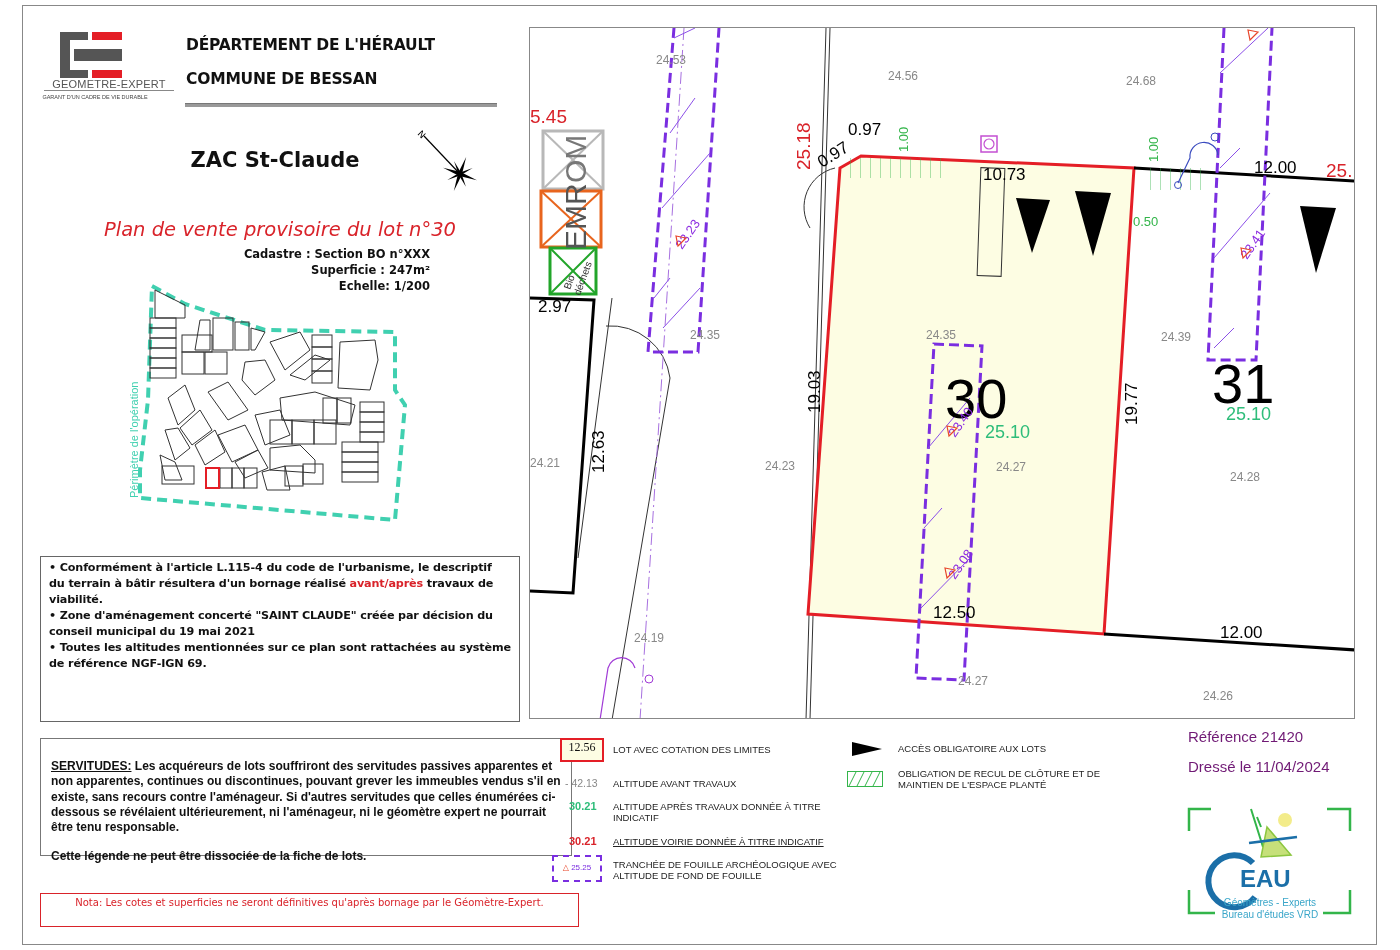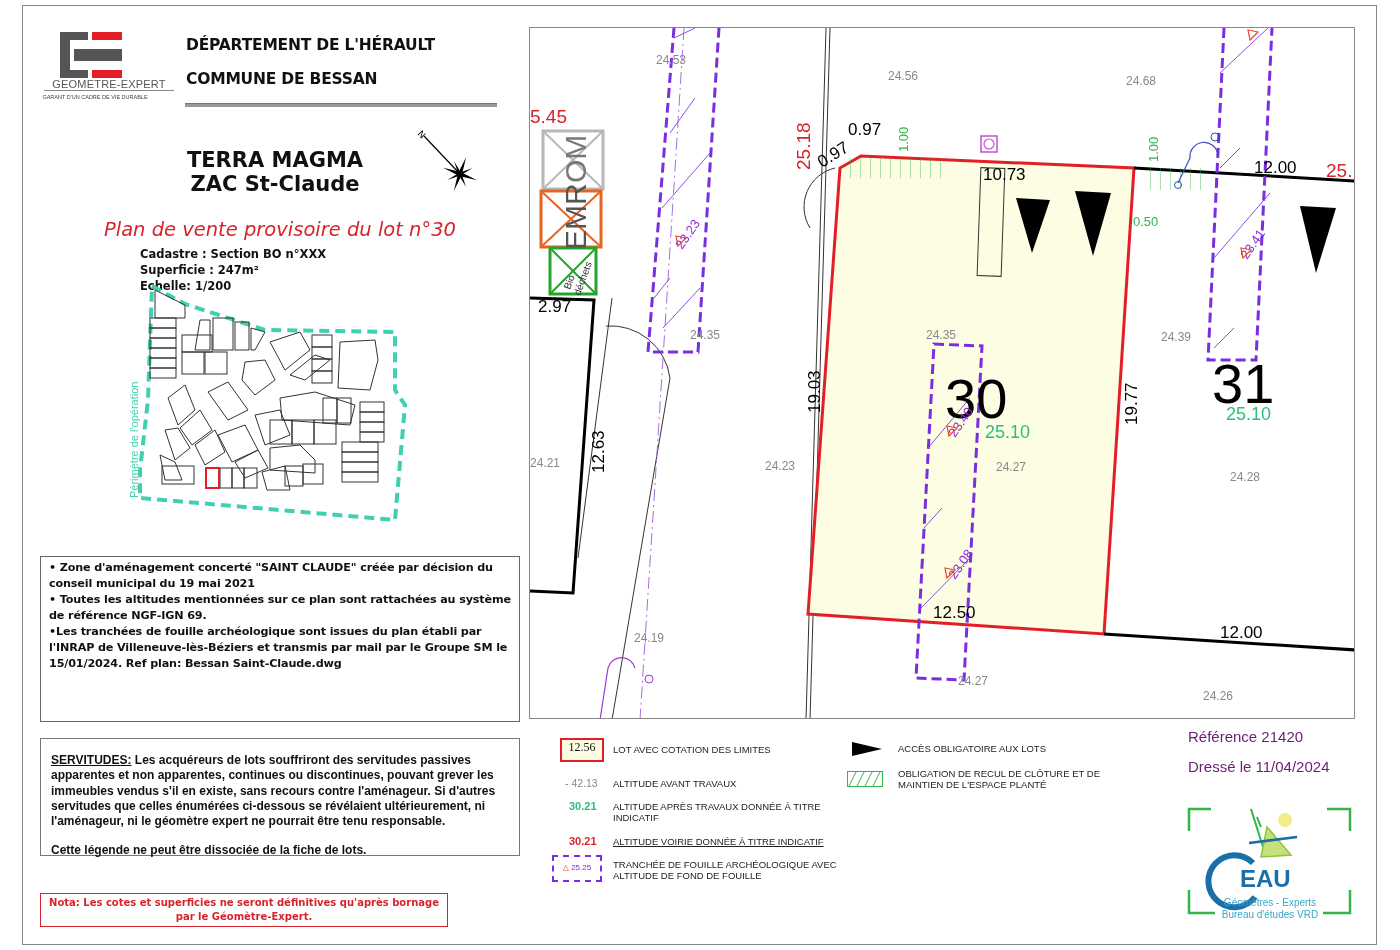--- a/index.html
+++ b/index.html
@@ -8,26 +8,26 @@
   .abs{position:absolute;}
   
   .logo{left:30px;top:30px;width:130px;height:75px;}
   .logo-mark{position:absolute;left:30px;top:2px;width:66px;height:46px;}
   .logo-name{position:absolute;left:14px;top:48px;width:130px;font-family:"Liberation Sans",sans-serif;font-size:11px;color:#555;text-align:center;border-bottom:1px solid #888;letter-spacing:0.2px;}
   .logo-tag{position:absolute;left:0;top:64px;width:130px;font-family:"Liberation Sans",sans-serif;font-size:5.5px;color:#444;text-align:center;}
   .hdr-line{font-family:"DejaVu Sans",sans-serif;font-weight:bold;font-size:15.5px;letter-spacing:-0.2px;}
   .hdr-rule{left:185px;top:103px;width:312px;height:3px;background:#999;border-top:1px solid #777;}
   .project{left:150px;top:148px;width:250px;text-align:center;font-weight:bold;font-size:21px;line-height:24px;}
   .plan-title{left:50px;top:218px;width:460px;text-align:center;color:#d9232a;font-style:italic;font-size:19.5px;font-family:"DejaVu Sans",sans-serif;}
-  .meta{left:140px;top:246px;width:290px;text-align:left;font-weight:bold;font-size:11.5px;line-height:16px;}
+  .meta{left:140px;top:246px;width:290px;text-align:right;font-weight:bold;font-size:11.5px;line-height:16px;}
   .notes{left:40px;top:556px;width:480px;height:166px;border:1px solid #666;box-sizing:border-box;padding:3px 8px;font-weight:bold;font-size:11.2px;line-height:16px;letter-spacing:-0.15px;}
   .notes .red{color:#d9232a;}
-  .serv{left:40px;top:738px;width:480px;height:118px;border:1.5px solid #777;box-sizing:border-box;padding:14px 10px;font-family:"Liberation Sans",sans-serif;font-weight:bold;font-size:12px;line-height:15.3px;}
+  .serv{left:40px;top:738px;width:532px;height:118px;border:1.5px solid #777;box-sizing:border-box;padding:20px 10px;font-family:"Liberation Sans",sans-serif;font-weight:bold;font-size:12px;line-height:15.3px;}
   .serv u{font-weight:bold;}
-  .nota{left:40px;top:893px;width:408px;height:34px;border:1px solid #d9232a;box-sizing:border-box;color:#d9232a;font-weight:bold;font-size:10px;text-align:center;line-height:14px;padding-top:2px;}
+  .nota{left:40px;top:893px;width:539px;height:34px;border:1px solid #d9232a;box-sizing:border-box;color:#d9232a;font-weight:normal;font-size:10px;text-align:center;line-height:14px;padding-top:2px;}
   .map{left:529px;top:27px;width:826px;height:692px;border:1px solid #888;box-sizing:border-box;overflow:hidden;background:#fff;}
   .legend-item{font-family:"Liberation Sans",sans-serif;font-size:9.5px;color:#222;line-height:11px;}
   .ref{font-family:"Liberation Sans",sans-serif;font-size:15px;color:#701a75;}
   .ceau-sub{font-family:"Liberation Sans",sans-serif;font-size:10px;color:#3aa6c9;text-align:center;line-height:12px;}
 </style>
 </head>
 <body>
 
 <div class="frame"></div>
 
@@ -43,21 +43,20 @@
   </svg>
   <div class="logo-name">GEOMETRE-EXPERT</div>
   <div class="logo-tag">GARANT D'UN CADRE DE VIE DURABLE</div>
 </div>
 
 <div class="abs hdr-line" style="left:186px;top:36px;">DÉPARTEMENT DE L'HÉRAULT</div>
 <div class="abs hdr-line" style="left:186px;top:70px;">COMMUNE DE BESSAN</div>
 <div class="abs hdr-rule"></div>
 
 <div class="abs project">
-  <div>TERRA MAGMA</div>
   <div>ZAC St-Claude</div>
 </div>
 
 <svg class="abs" style="left:410px;top:122px;" width="80" height="80" viewBox="0 0 80 80">
   <line x1="14" y1="14" x2="50" y2="52" stroke="#000" stroke-width="1.2"></line>
   <text x="8" y="16" font-size="9" font-family="DejaVu Sans, sans-serif" transform="rotate(45 12 13)">N</text>
   <g transform="translate(50 52)">
     <polygon points="0,-18 2,0 0,18 -2,0" fill="#000" transform="rotate(20)"></polygon>
     <polygon points="-18,0 0,-2 18,0 0,2" fill="#000" transform="rotate(20)"></polygon>
     <polygon points="0,-14 1.5,0 0,14 -1.5,0" fill="#000" transform="rotate(65)"></polygon>
@@ -127,23 +126,23 @@
       <rect x="124" y="188" width="13" height="20"></rect>
     <path d="M142,192 L165,186 L170,210 L147,210 Z"></path>
       <rect x="165" y="186" width="18" height="20"></rect>
       <rect x="183" y="184" width="20" height="20"></rect>
   </g>
   <rect x="86" y="188" width="13" height="20" fill="none" stroke="#e41e26" stroke-width="2"></rect>
   <text x="0" y="0" font-size="11" fill="#40d0b0" font-family="Liberation Sans, sans-serif" transform="translate(18 218) rotate(-90)">Périmètre de l'opération</text>
 </svg>
 
 <div class="abs notes">
+  <div><span>•  Conformément à l'article L.115-4 du code de l'urbanisme, le descriptif du terrain à bâtir résultera d'un bornage réalisé </span><span class="red">avant/après</span><span> travaux de viabilité.</span></div>
   <div>• Zone d'aménagement  concerté "SAINT CLAUDE" créée par décision du conseil municipal du 19 mai 2021</div>
   <div>• Toutes les altitudes mentionnées sur ce plan sont rattachées au système de référence NGF-IGN 69.</div>
-  <div>•Les tranchées de fouille archéologique sont issues du plan établi par l'INRAP de Villeneuve-lès-Béziers et transmis par mail par le Groupe SM le 15/01/2024. Ref plan: Bessan Saint-Claude.dwg</div>
 </div>
 
 <div class="abs serv">
   <div><u>SERVITUDES:</u><span> Les acquéreurs de lots souffriront des servitudes passives apparentes et non apparentes, continues ou discontinues, pouvant grever les immeubles vendus s'il en existe, sans recours contre l'aménageur. Si d'autres servitudes que celles énumérées ci-dessous se révélaient ultérieurement, ni l'aménageur, ni le géomètre expert ne pourrait être tenu responsable.</span></div>
   <div style="margin-top:14px;">Cette légende ne peut être dissociée de la fiche de lots.</div>
 </div>
 
 <div class="abs nota">Nota: Les cotes et superficies ne seront définitives qu'après bornage par le Géomètre-Expert.</div>
 
 <div class="abs map">

